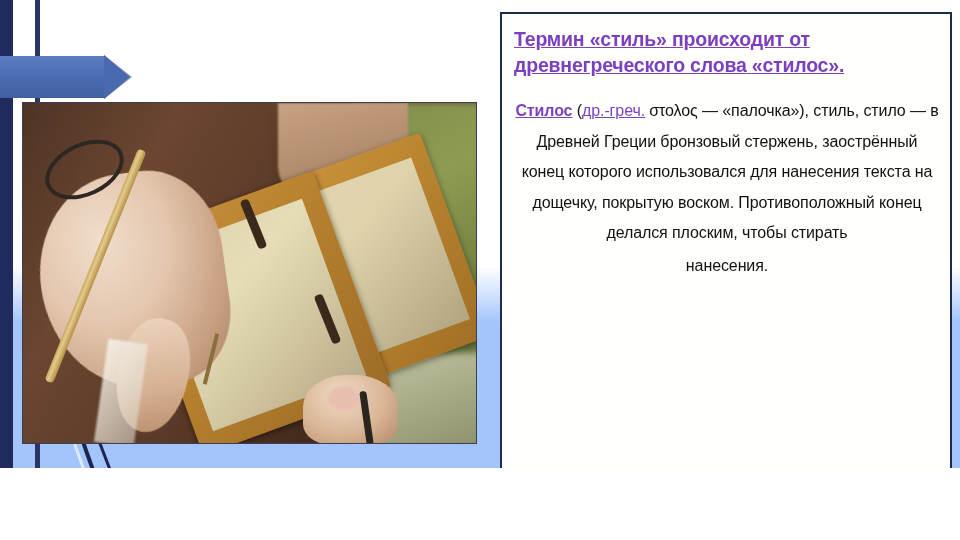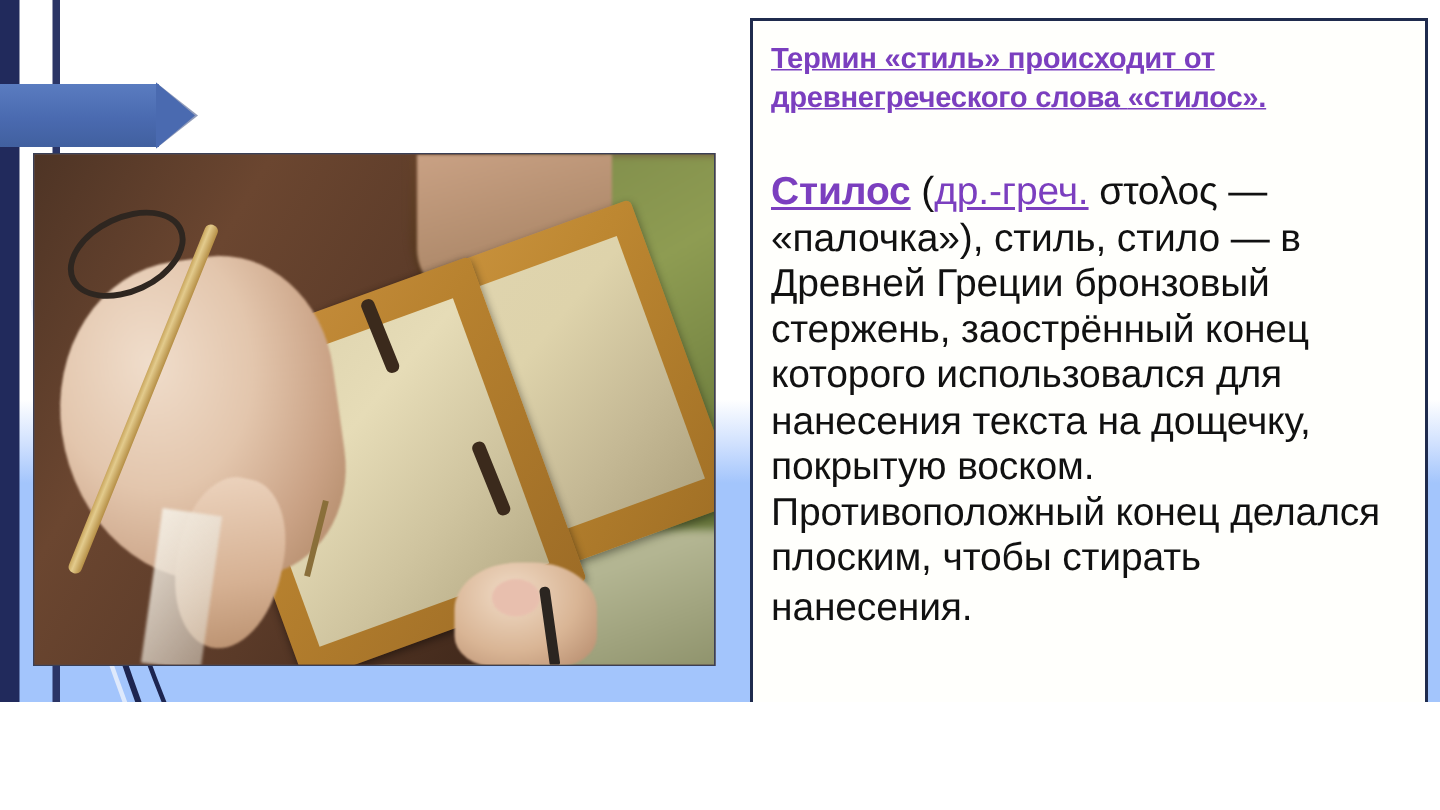--- a/index.html
+++ b/index.html
@@ -194,25 +194,26 @@
   .heading{
     color:#7b3fbf;
     font-weight:bold;
     font-size:19.5px;
     line-height:26px;
     text-decoration:underline;
     letter-spacing:-0.2px;
     margin:0 0 0 0;
   }
   .body-block{
-    margin-top:34px;
+    margin-top:18px;
     color:#111111;
-    font-size:26px;
+    font-size:16px;
     line-height:30.5px;
     letter-spacing:-0.1px;
+    text-align:center;
   }
   .kw{
     color:#7b3fbf;font-weight:bold;text-decoration:underline;
   }
   .lnk{
     color:#7b3fbf;text-decoration:underline;
   }
   .tailline{display:block;margin-top:2px;}
 </style>
 </head>

